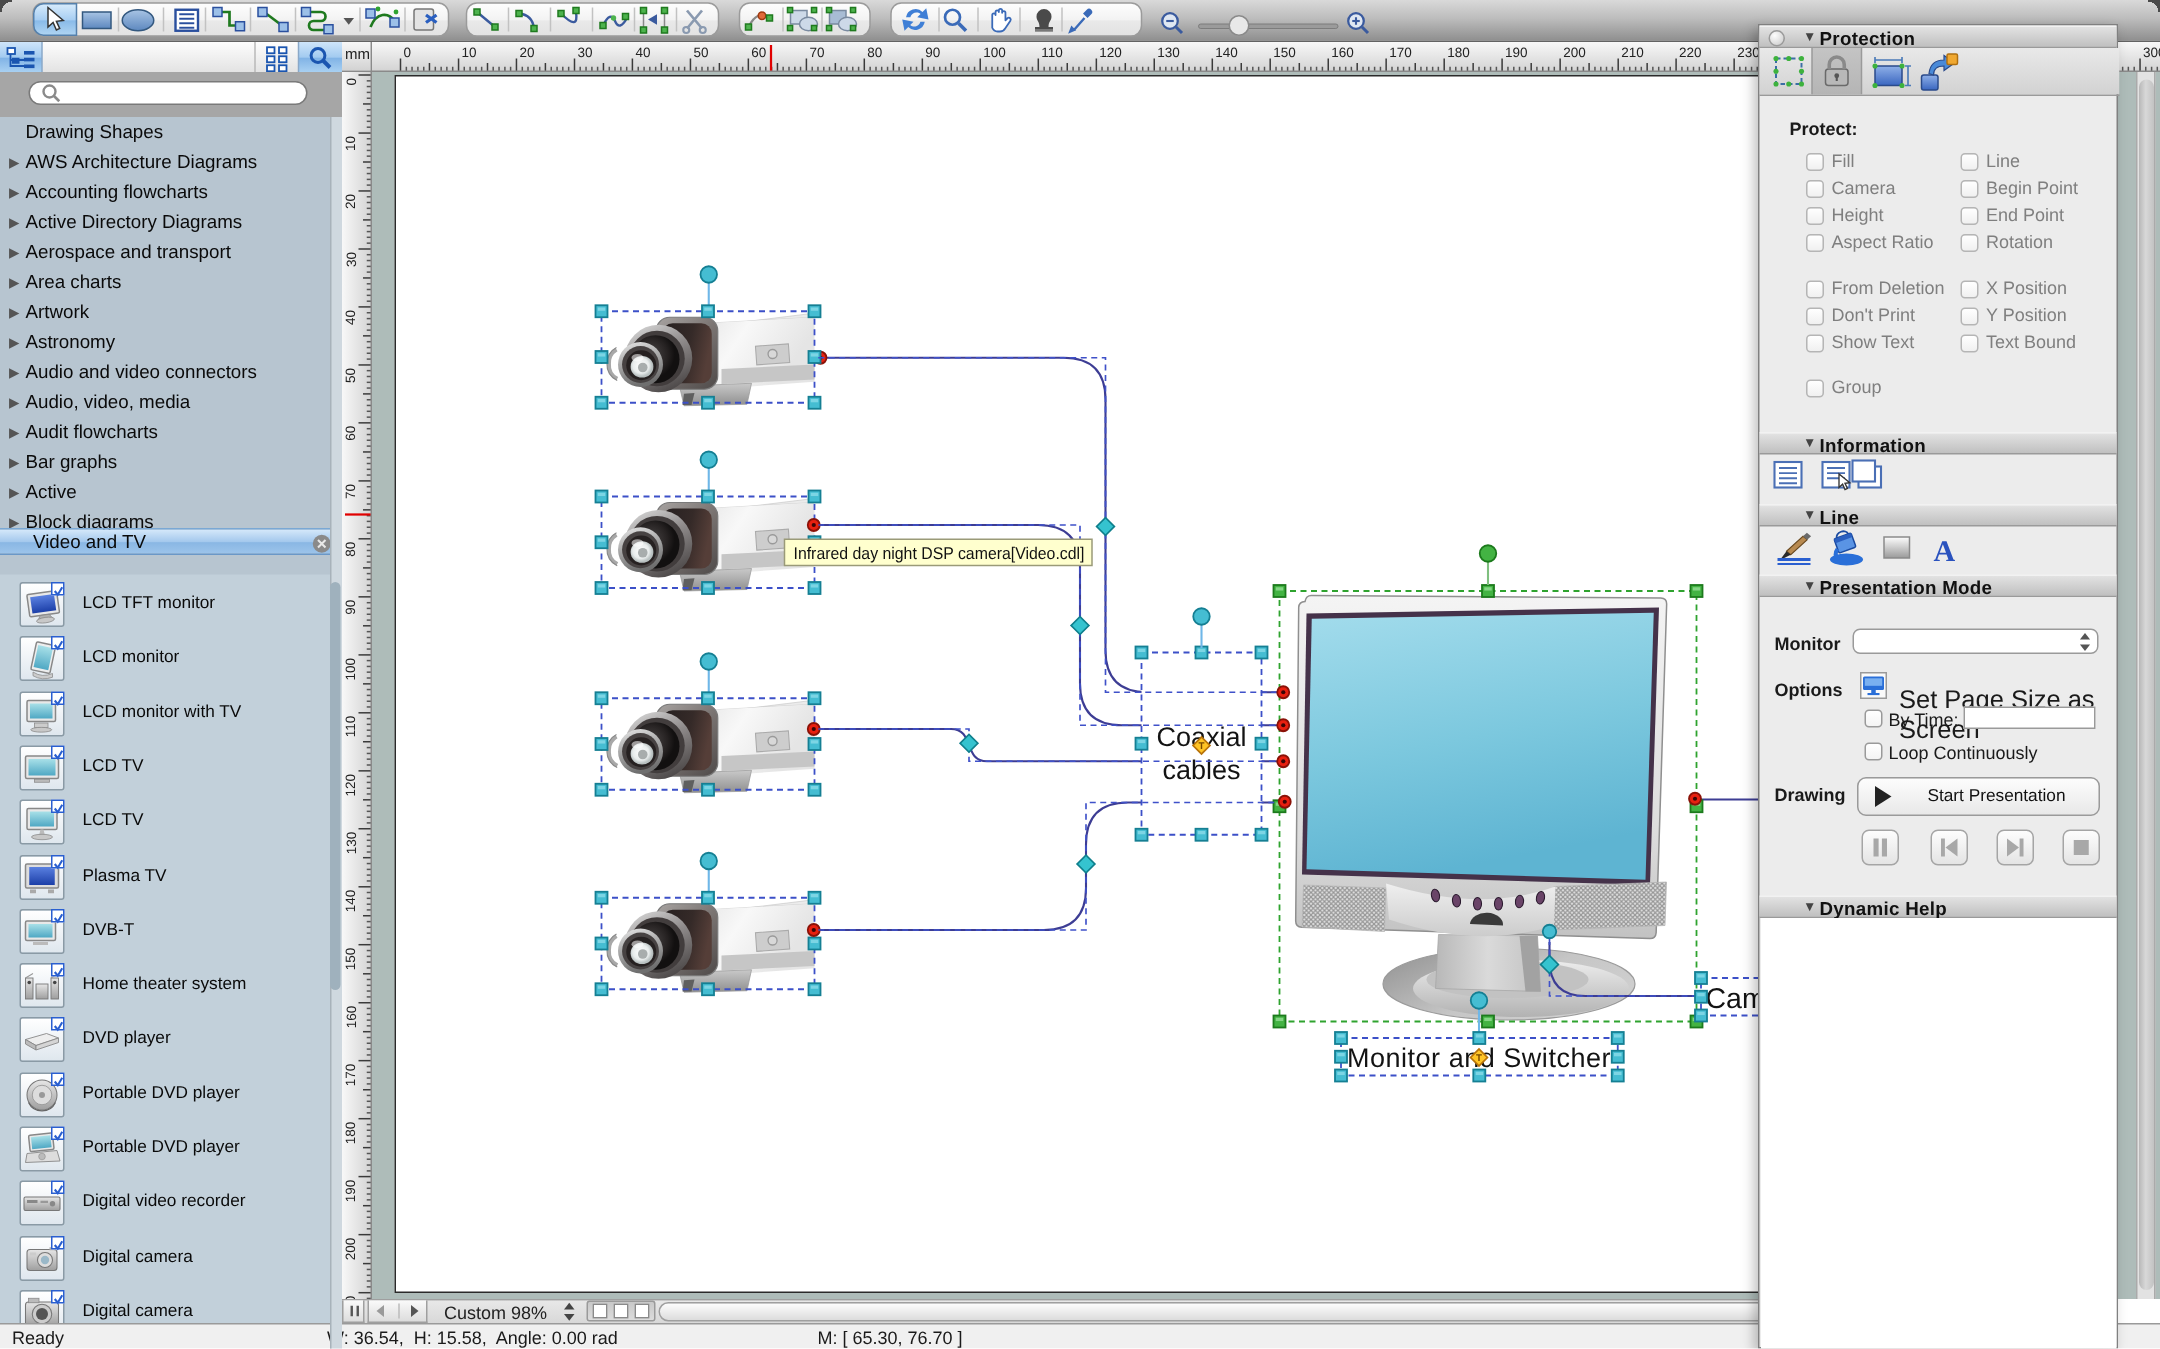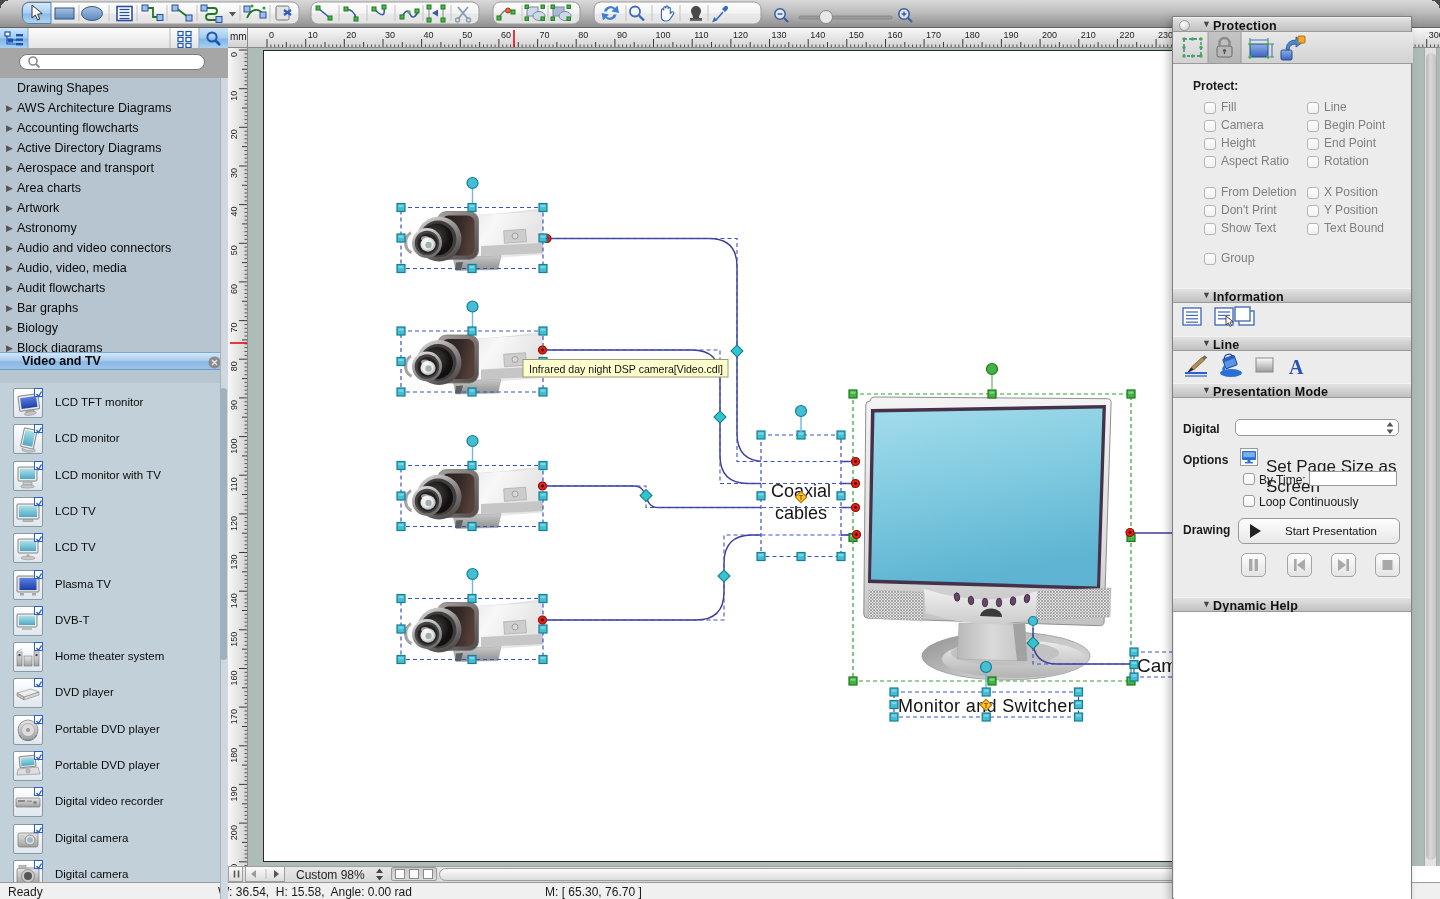--- a/index.html
+++ b/index.html
@@ -1,21 +1,21 @@
 <!DOCTYPE html>
 <html><head><meta charset="utf-8"><style>
 *{margin:0;padding:0;box-sizing:border-box}
 body{width:1440px;height:899px;font-family:"Liberation Sans",sans-serif;overflow:hidden;position:relative;background:#fff}
 #topbar{position:absolute;left:0;top:0;width:1440px;height:28px;background:linear-gradient(#d9d9d9,#bdbdbd 45%,#a8a8a8 70%,#8f8f8f);border-bottom:1px solid #636363}
 .corner{position:absolute;top:0;width:8px;height:8px;z-index:5}
 #sidebar{position:absolute;left:0;top:28px;width:228px;height:854px;background:#b7c5d0}
 .cat{position:absolute;left:0;width:100%;height:20px;font-size:12.5px;color:#0a0a0a;white-space:nowrap}
 .tri{position:absolute;left:6px;top:3px;font-size:9px;color:#555}
 .catt{position:absolute;left:17px;top:1px}
-#vtv{position:absolute;left:0;top:324px;width:228px;height:18px;background:linear-gradient(#d5e8fa,#a5c9ed 50%,#8ab7e4 55%,#9cc4ea);border-top:1px solid #7aa8d4;border-bottom:1px solid #6a98c8;font-size:12.5px;font-weight:bold;color:#0a0a0a}
+#vtv{position:absolute;left:0;top:324px;width:228px;height:18px;background:linear-gradient(#d5e8fa,#a5c9ed 50%,#8ab7e4 55%,#9cc4ea);border-top:1px solid #7aa8d4;border-bottom:1px solid #6a98c8;font-size:12.5px;font-weight:normal;color:#0a0a0a}
 #vtv>span{position:absolute;left:22px;top:1px}
 .itic{position:absolute;left:13px;width:30px;height:30px;background:linear-gradient(#ffffff,#dfe7ee);border:1px solid #8a9aa5;border-radius:2px}
 .itic svg{position:absolute;left:0;top:1px}
 .chk{position:absolute;right:-1px;top:-1px;width:9px;height:9px;background:#fff;border:1px solid #2a5fd0}
 .itlb{position:absolute;left:55px;font-size:11.5px;color:#0a0a0a}
 #statusbar{position:absolute;left:0;top:882px;width:1440px;height:17px;background:#f0f0f0;border-top:1px solid #9a9a9a;font-size:12px;color:#1a1a1a}
 #bbar{position:absolute;left:228px;top:866px;width:1069px;height:16px;background:linear-gradient(#e8e8e8,#d8d8d8);border-top:1px solid #9f9f9f}
 .bseg{position:absolute;top:0;height:15px;background:linear-gradient(#fafafa,#dcdcdc);border:1px solid #9f9f9f;border-top:none}
 #panel{position:absolute;left:1172px;top:16px;width:240px;height:883px;background:#ececec;border:1px solid #808080;box-shadow:-3px 3px 8px rgba(0,0,0,0.25);font-size:12px}
 .phdr{position:absolute;left:0;width:238px;height:15px;background:linear-gradient(#e2e2e2,#c0c0c0);border-bottom:1px solid #9a9a9a;border-top:1px solid #f2f2f2}
@@ -1273,21 +1273,21 @@
       <div class="cat" style="top:202px">
         <span class="tri">▶</span>
         <span class="catt">Audit flowcharts</span>
       </div>
       <div class="cat" style="top:222px">
         <span class="tri">▶</span>
         <span class="catt">Bar graphs</span>
       </div>
       <div class="cat" style="top:242px">
         <span class="tri">▶</span>
-        <span class="catt">Biology</span>
+        <span class="catt">Active</span>
       </div>
       <div class="cat" style="top:262px">
         <span class="tri">▶</span>
         <span class="catt">Block diagrams</span>
       </div>
       <div class="cat" style="top:282px">
         <span class="tri">▶</span>
         <span class="catt">Bubble diagrams</span>
       </div>
     </div>
@@ -1829,21 +1829,21 @@
         <linearGradient id="lgr" x1="0" y1="0" x2="0" y2="1">
           <stop offset="0" stop-color="#fdfdfd"></stop>
           <stop offset="1" stop-color="#9a9a9a"></stop>
         </linearGradient>
       </defs>
     </svg>
     <div class="phdr" style="top:366px">
       <span class="ptri">▼</span>
       <span class="ptit">Presentation Mode</span>
     </div>
-    <div class="plab" style="left:10px;top:405px">Digital</div>
+    <div class="plab" style="left:10px;top:405px">Monitor</div>
     <div style="position:absolute;left:62px;top:402px;width:164px;height:17px;background:#fff;border:1px solid #9a9a9a;border-radius:5px"></div>
     <svg width="10" height="14" viewBox="0 0 10 14" style="position:absolute;left:212px;top:404px">
       <path d="M5,1 l3.4,4.4 h-6.8 z" fill="#555"></path>
       <path d="M5,13 l-3.4,-4.4 h6.8 z" fill="#555"></path>
     </svg>
     <div class="plab" style="left:10px;top:436px">Options</div>
     <div style="position:absolute;left:67px;top:431px;width:18px;height:18px;background:#fafafa;border:1px solid #9a9a9a"></div>
     <svg width="16" height="14" viewBox="0 0 16 14" style="position:absolute;left:68px;top:433px">
       <rect x="1" y="1" width="14" height="9" rx="1" fill="#2a6fd8"></rect>
       <rect x="2.2" y="2.2" width="11.6" height="5" fill="#7ab0f0"></rect>

